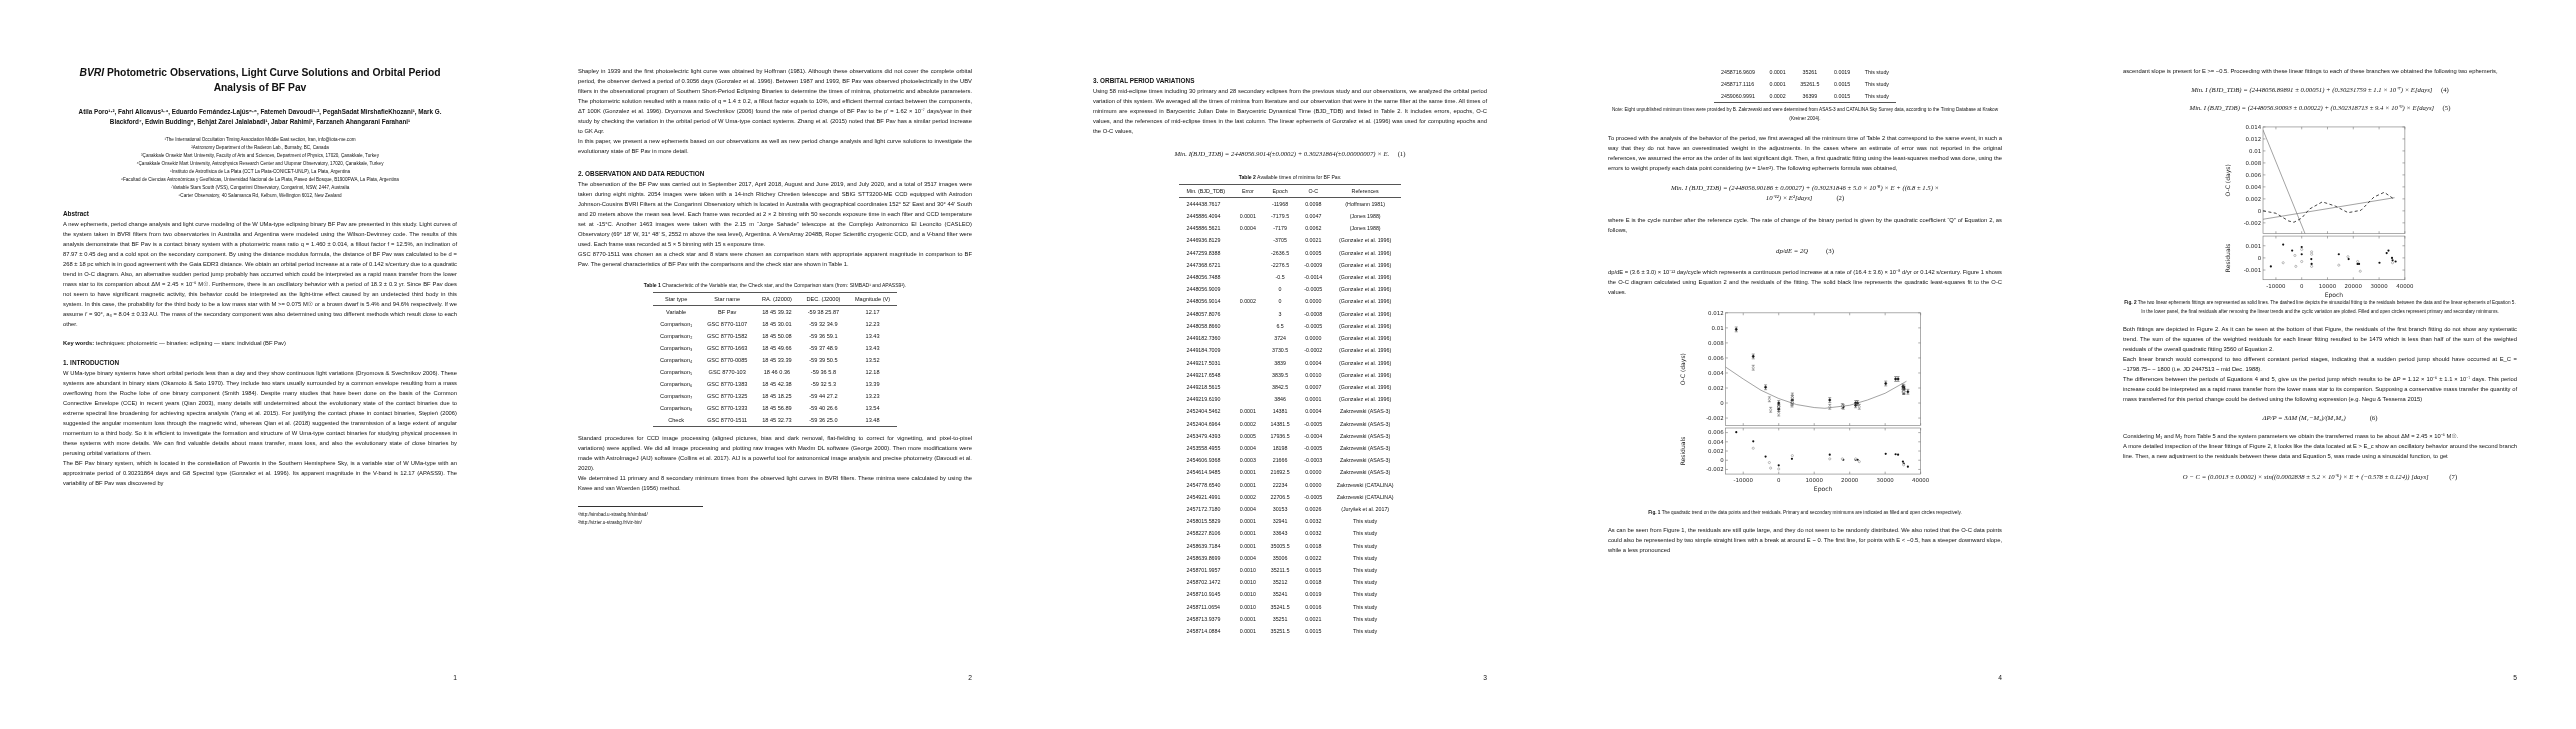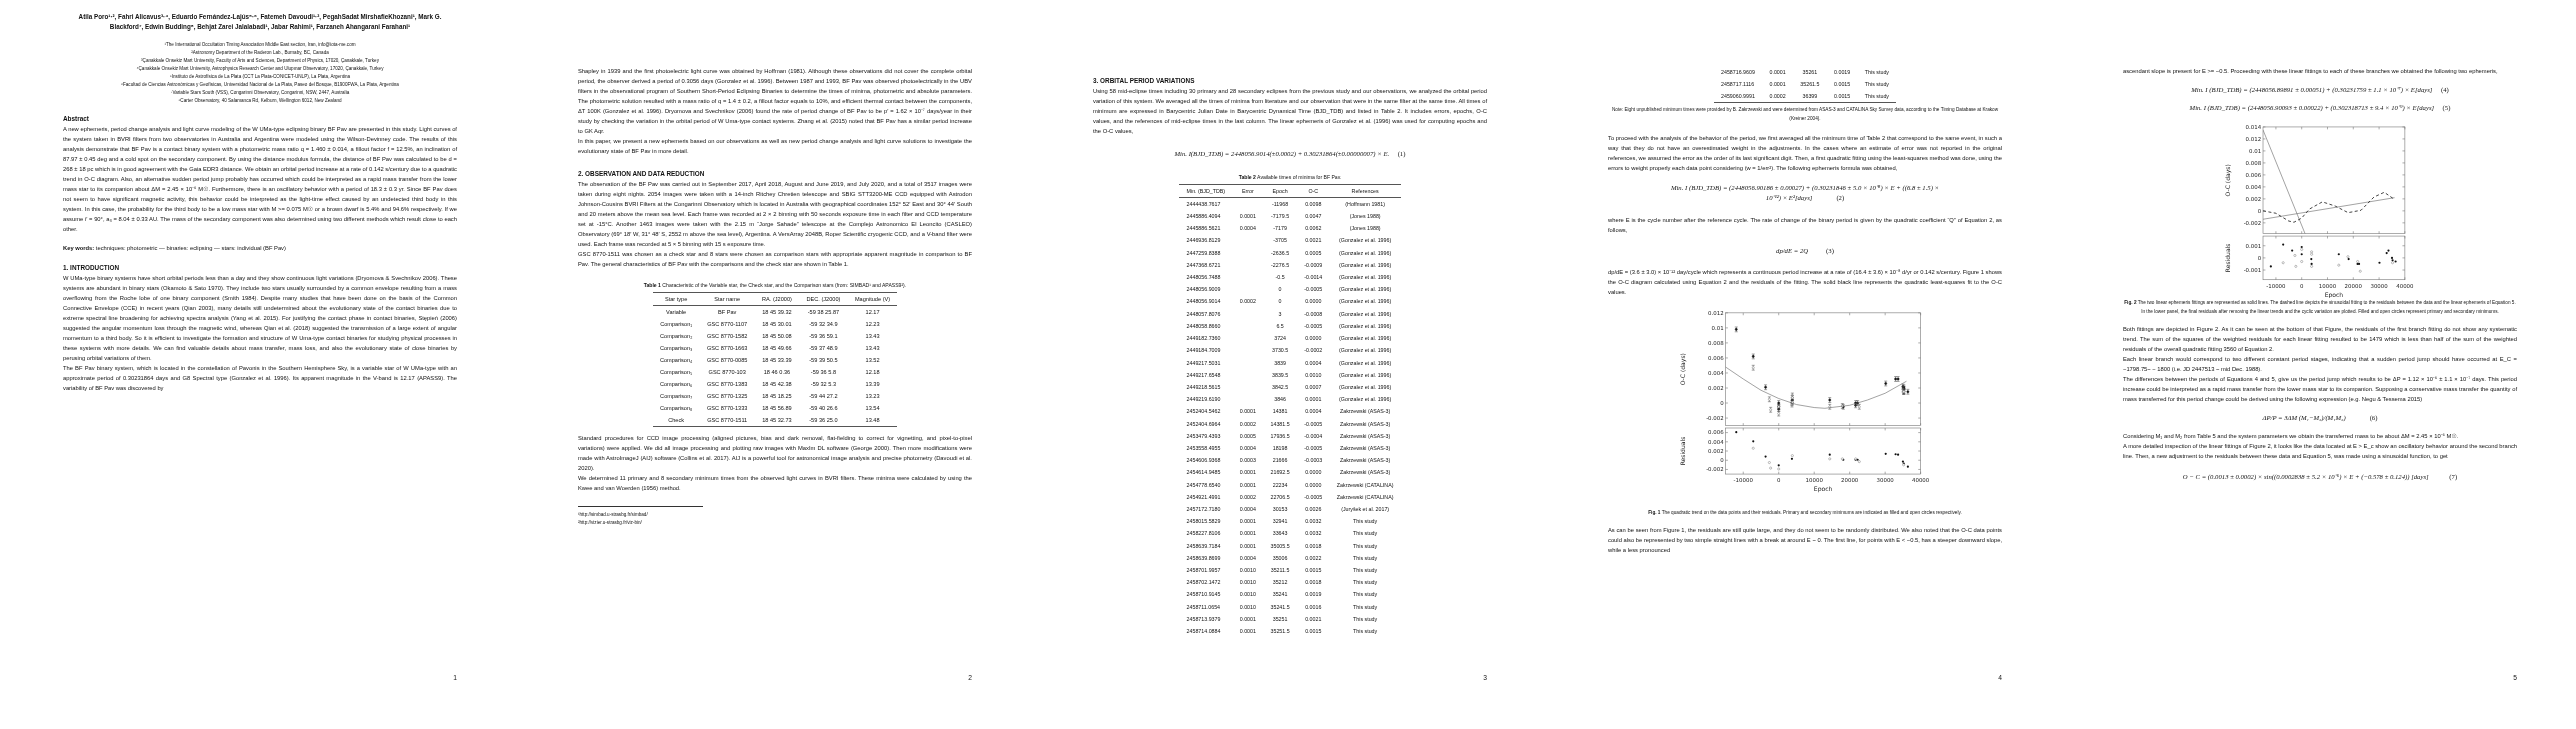--- a/index.html
+++ b/index.html
@@ -29,20 +29,21 @@
   .note { text-align:center; font-size:4.7px; line-height:9px; margin-top:2.4px; }
   .figcap { text-align:center; font-size:4.7px; line-height:9px; }
   .chart { display:block; margin:0 auto; }
 </style>
 </head>
 <body>
 
 <div class="strip">
 
   <div class="page">
+    <div class="title"><i>BVRI</i><span> Photometric Observations, Light Curve Solutions and Orbital Period Analysis of BF Pav</span></div>
     <div class="authors">Atila Poro¹·², Fahri Alicavus³·⁴, Eduardo Fernández-Lajús⁵·⁶, Fatemeh Davoudi¹·², PegahSadat MirshafieKhozani¹, Mark G. Blackford⁷, Edwin Budding⁸, Behjat Zarei Jalalabadi¹, Jabar Rahimi¹, Farzaneh Ahangarani Farahani¹</div>
     <div class="affils">
       <div>¹The International Occultation Timing Association Middle East section, Iran, info@iota-me.com</div>
       <div>²Astronomy Department of the Raderon Lab., Burnaby, BC, Canada</div>
       <div>³Çanakkale Onsekiz Mart University, Faculty of Arts and Sciences, Department of Physics, 17020, Çanakkale, Turkey</div>
       <div>⁴Çanakkale Onsekiz Mart University, Astrophysics Research Center and Ulupınar Observatory, 17020, Çanakkale, Turkey</div>
       <div>⁵Instituto de Astrofísica de La Plata (CCT La Plata-CONICET-UNLP), La Plata, Argentina</div>
       <div>⁶Facultad de Ciencias Astronómicas y Geofísicas, Universidad Nacional de La Plata, Paseo del Bosque, B1900FWA, La Plata, Argentina</div>
       <div>⁷Variable Stars South (VSS), Congarinni Observatory, Congarinni, NSW, 2447, Australia</div>
       <div>⁸Carter Observatory, 40 Salamanca Rd, Kelburn, Wellington 6012, New Zealand</div>

